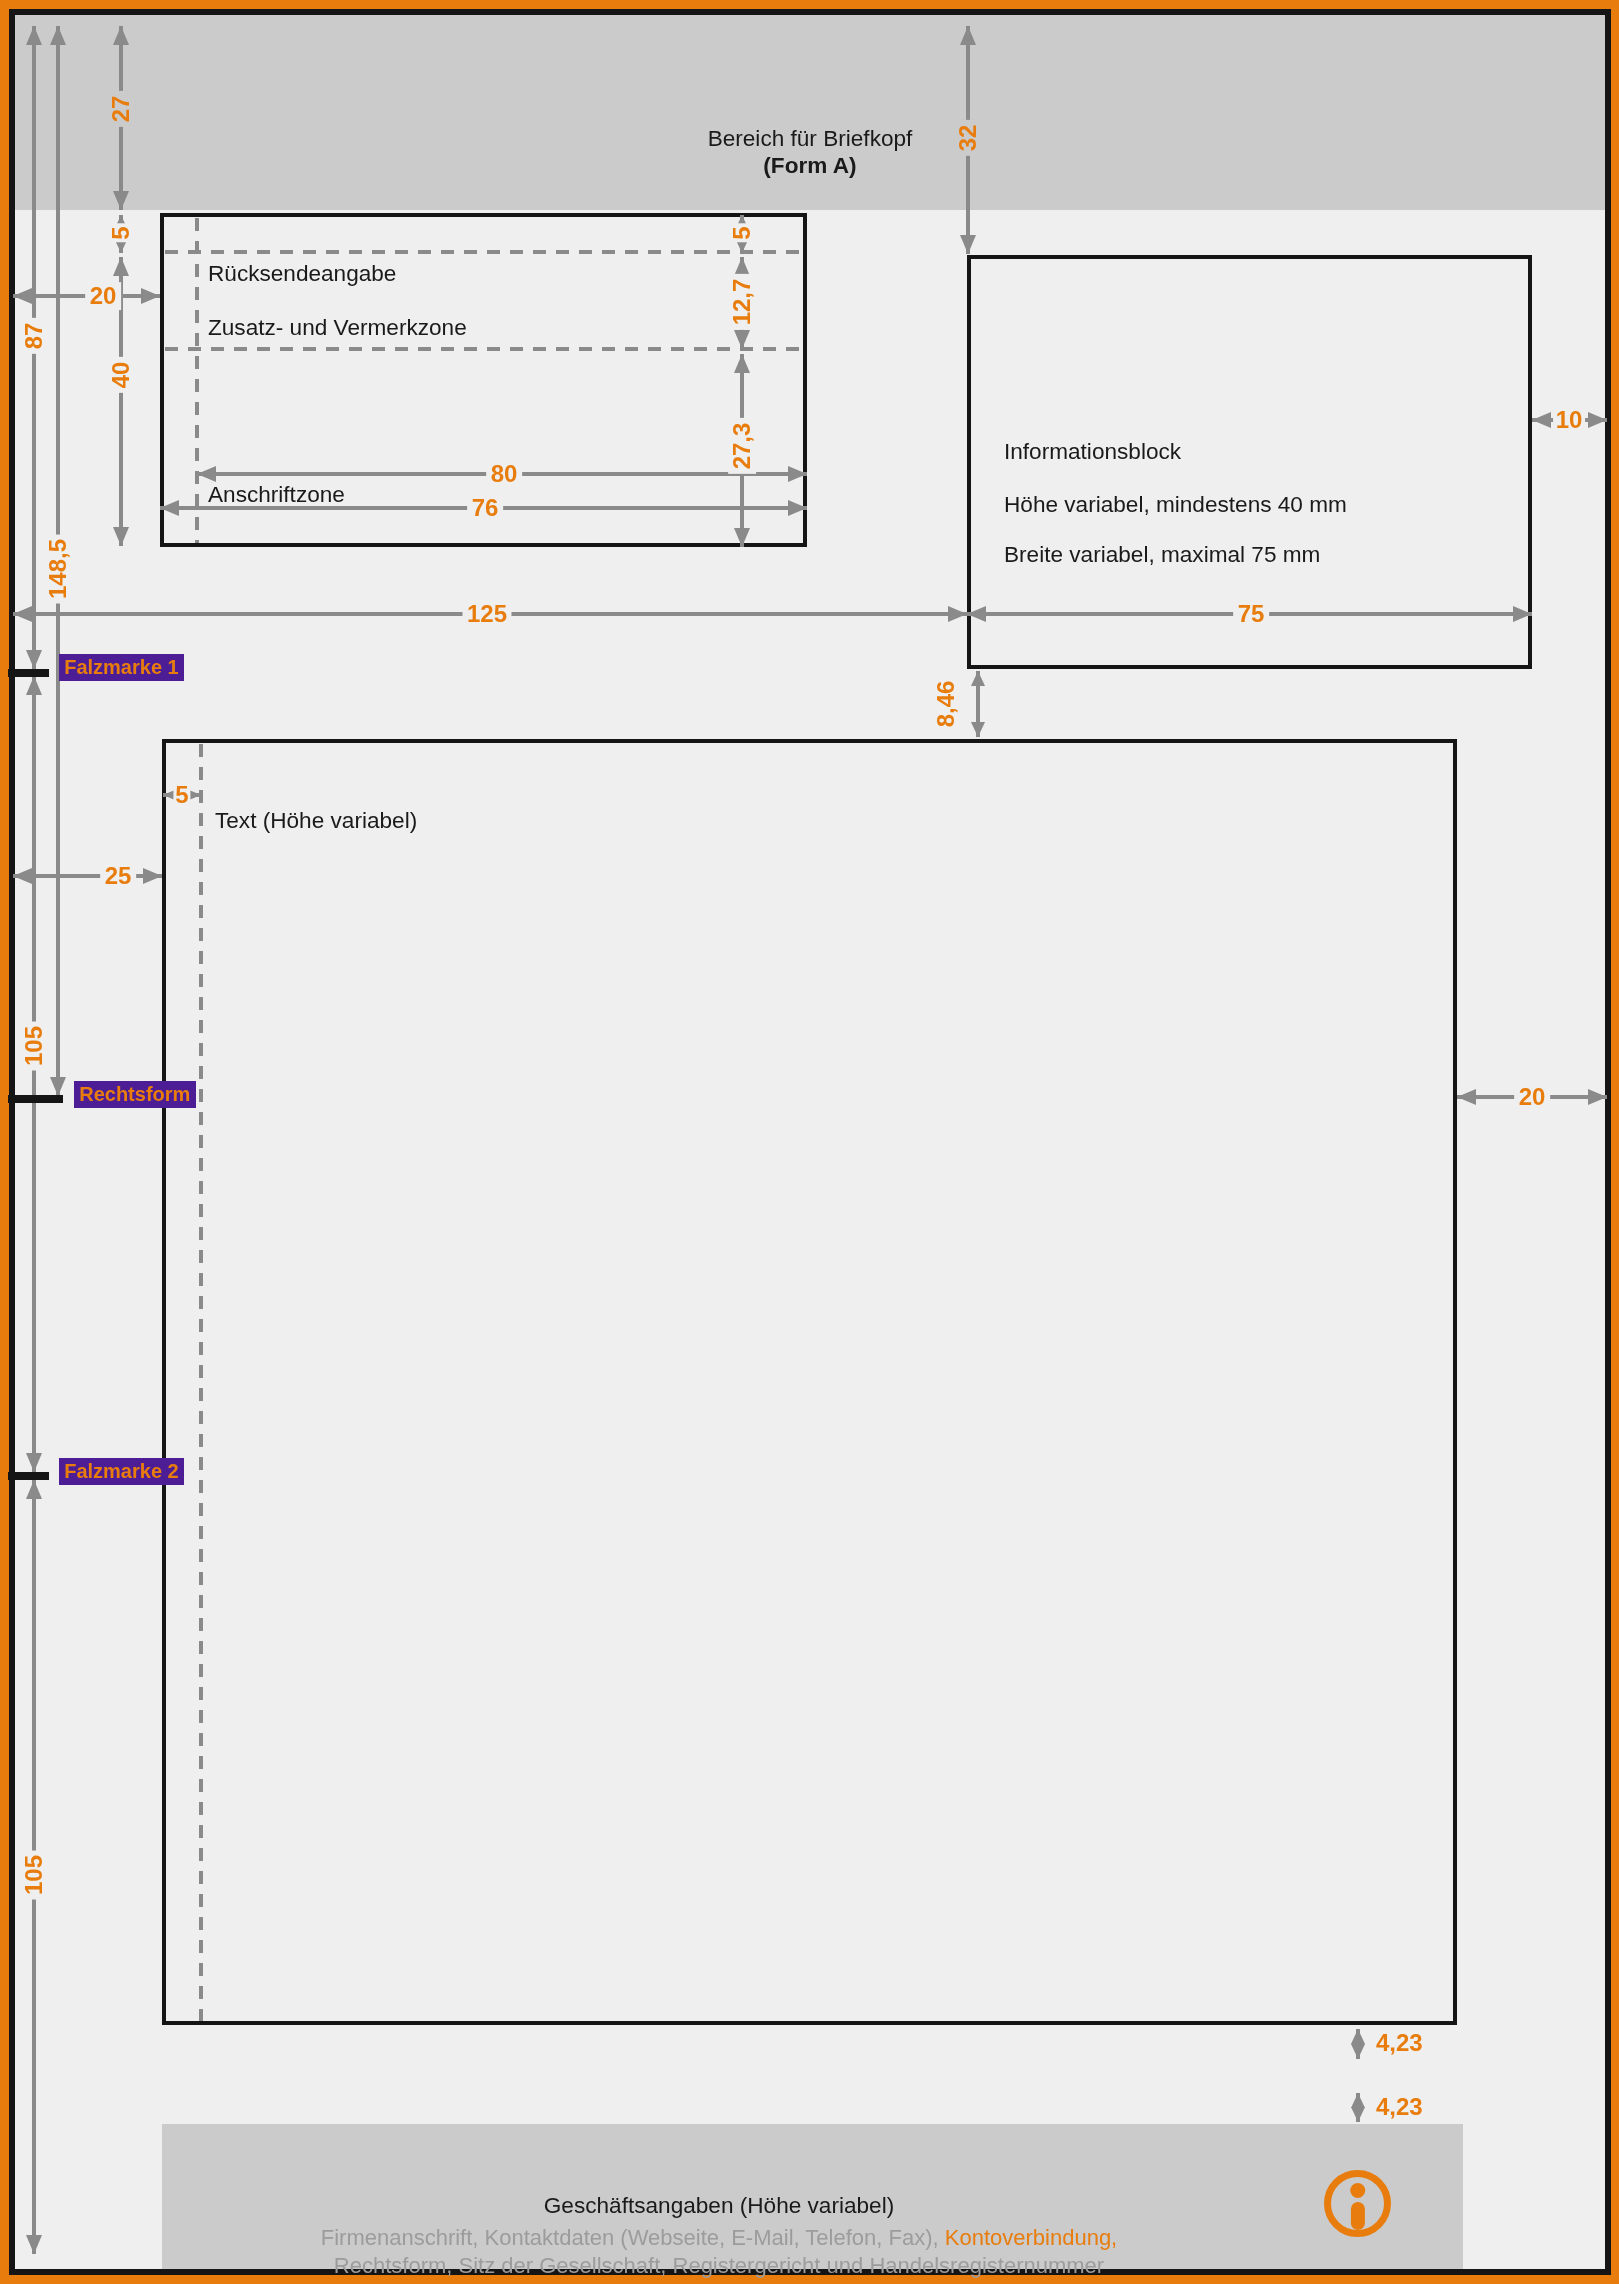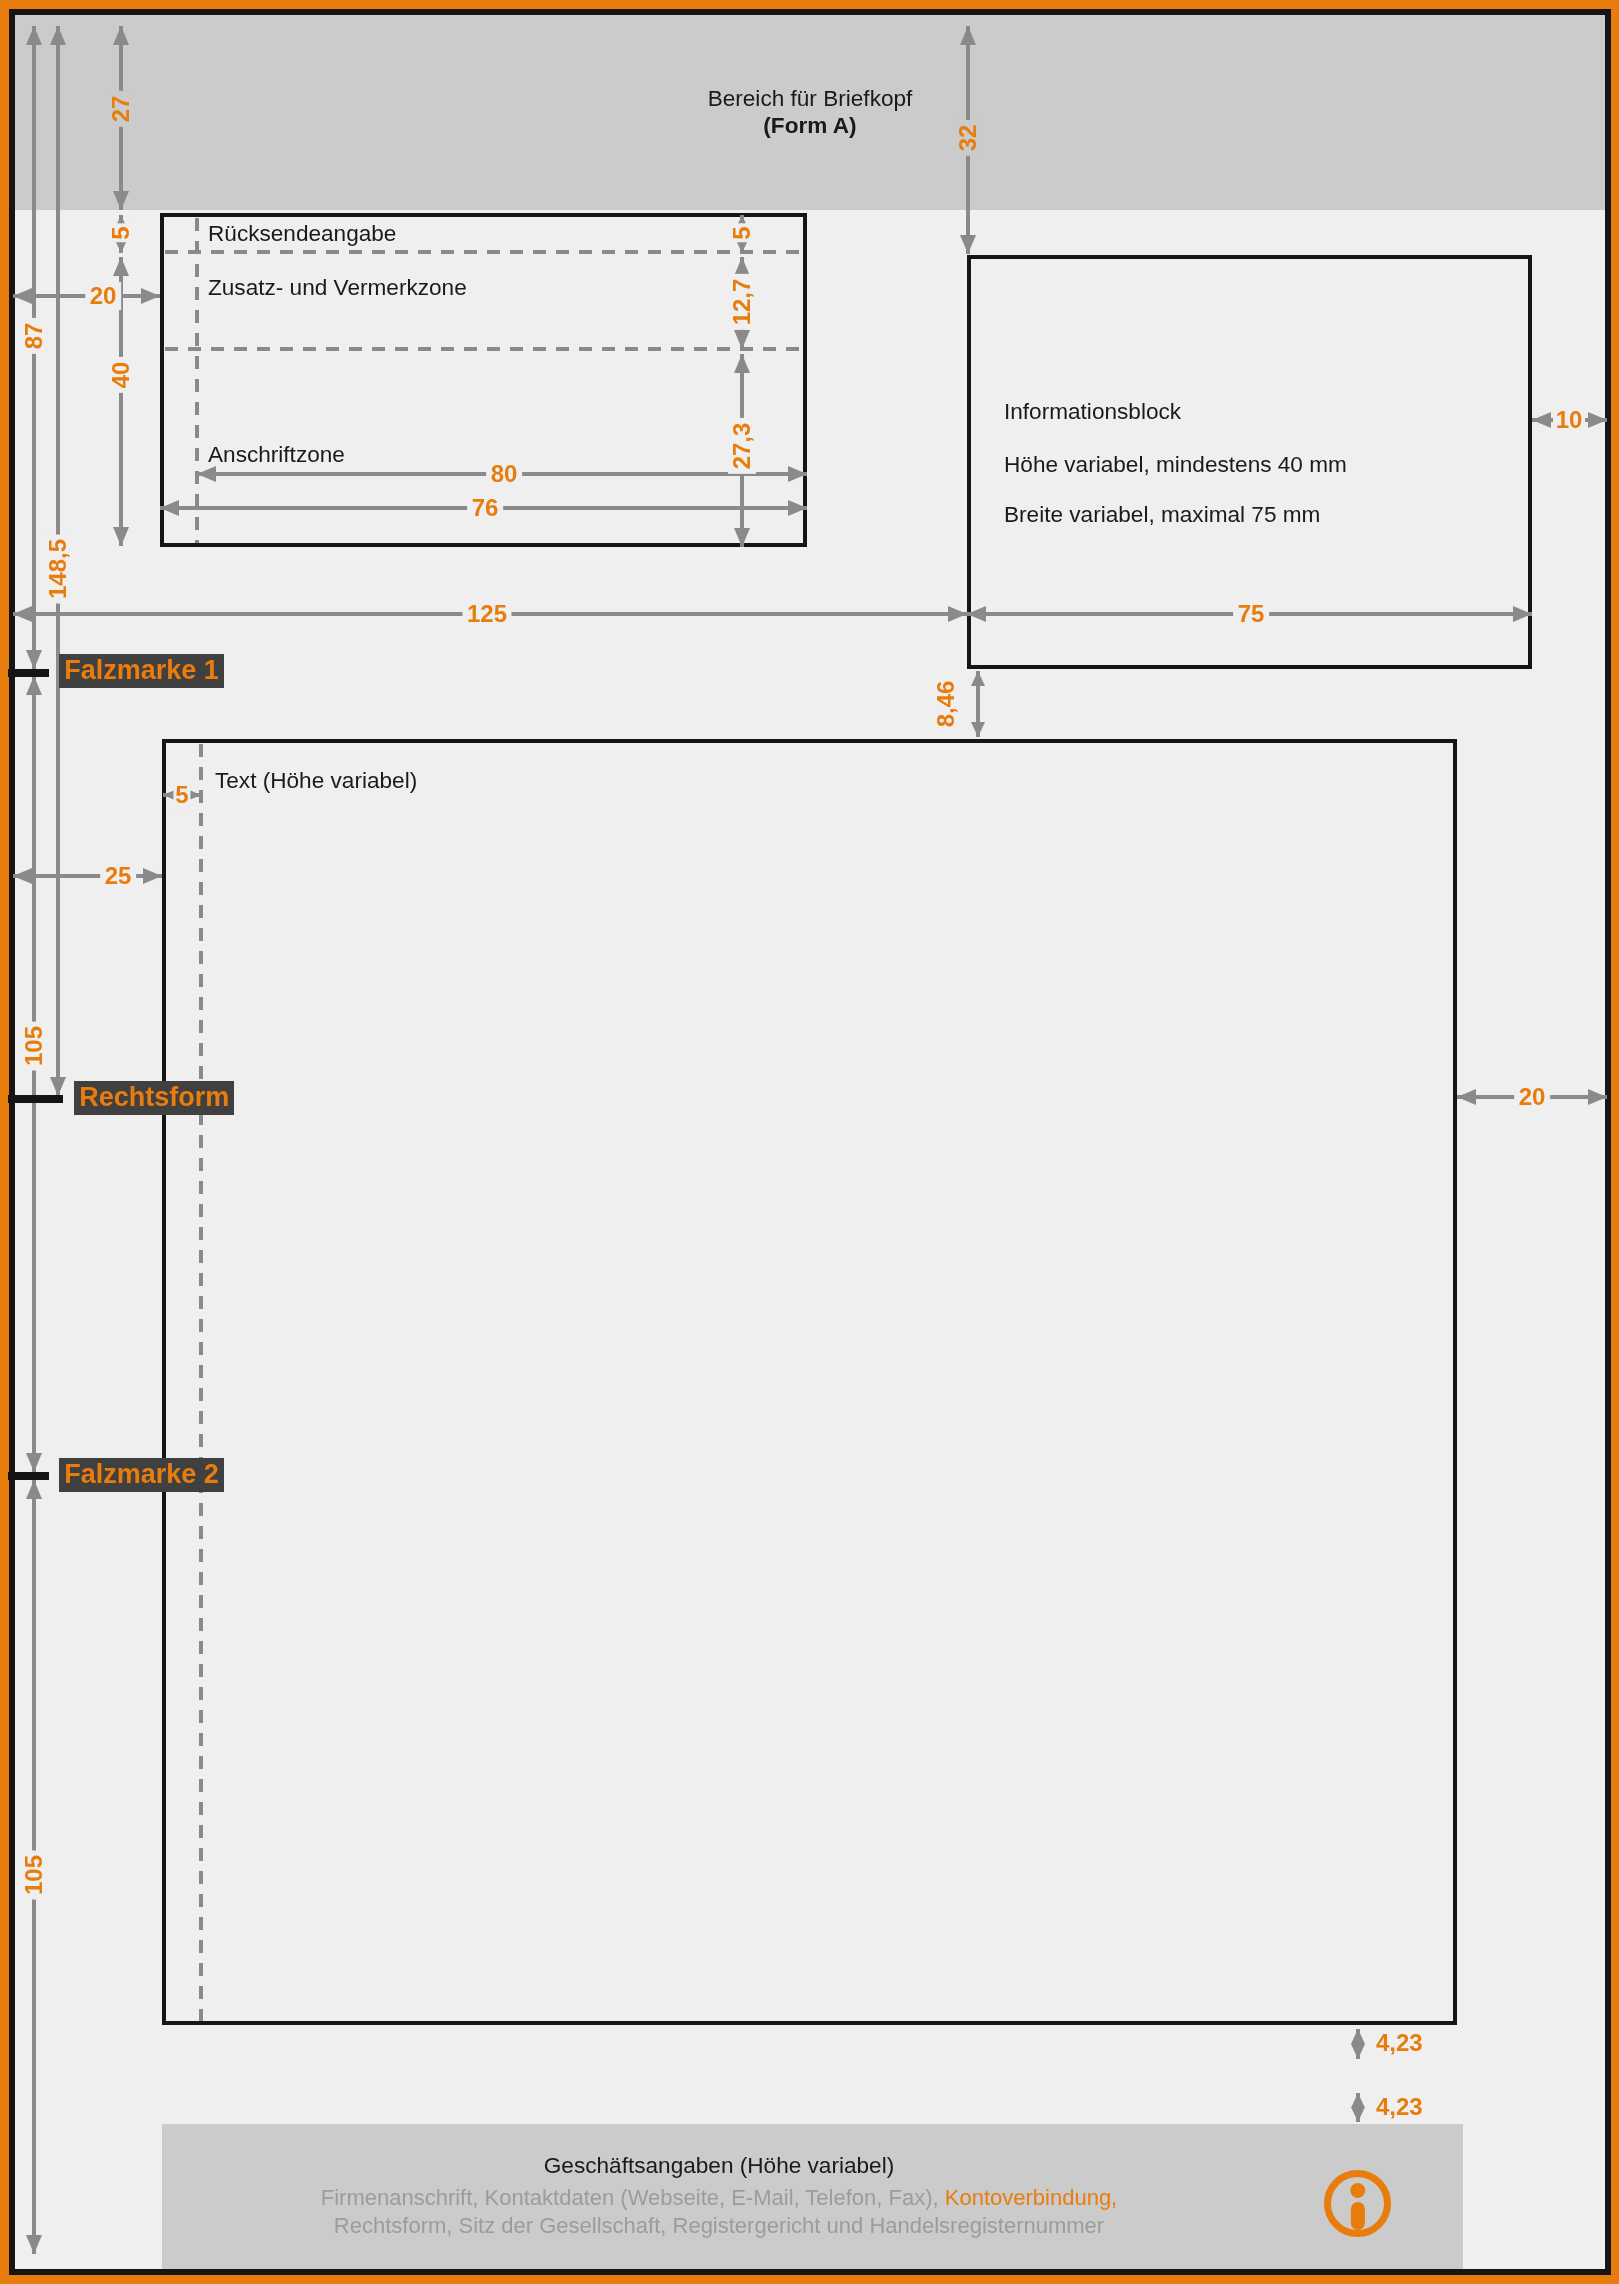--- a/index.html
+++ b/index.html
@@ -41,24 +41,24 @@
     border-top:8.4px solid transparent; border-bottom:8.4px solid transparent; border-left:19.4px solid #8a8a8a; }
 
   .mark { position:absolute; left:8.4px; height:7.8px; background:#151515; z-index:45; }
 
   .mlab { position:absolute; z-index:50; color:#e87d0e; font-weight:bold; font-size:24px; line-height:1;
     background:#efefef; padding:1.9px 4.5px; white-space:nowrap; transform:translate(-50%,-50%); }
   .mlab.v { transform:translate(-50%,-50%) rotate(-90deg); }
   .mlab.on-gray { background:#cbcbcb; }
   .mlab.plain { transform:none; background:transparent; padding:0; }
 
-  .marklab { position:absolute; z-index:50; color:#e87d0e; font-weight:bold; font-size:27px; line-height:1;
-    background:#404040; padding:3.2px 5.2px 3.9px 5.2px; white-space:nowrap;text-align:center; }
+  .marklab { position:absolute; z-index:50; color:#e87d0e; font-weight:bold; font-size:20px; line-height:1;
+    background:#4c1d95; padding:3.2px 5.2px 3.9px 5.2px; white-space:nowrap;text-align:center; }
 
-  .txt { position:absolute; z-index:50; color:#1a1a1a; font-size:22.6px; line-height:1.25; white-space:nowrap; }
+  .txt { position:absolute; z-index:50; color:#1a1a1a; font-size:22.6px; line-height:1.25; white-space:nowrap;margin-top:40px; }
   .center-wide { left:15px; width:1590px; text-align:center; }
   #footer-title, .footer-line { left:162px; width:1114px; text-align:center; }
   .footer-line { color:#9c9c9c; font-size:22px; }
   .footer-line .hl { color:#e87d0e; }
 
   #info-icon { position:absolute; left:1324px; top:2170px; width:67px; height:67px; box-sizing:border-box;
     border:7.1px solid #e87d0e; border-radius:50%; z-index:50; }
   #info-icon .dot  { position:absolute; left:50%; top:5.8px;  transform:translateX(-50%);
     width:15.5px; height:15.5px; border-radius:50%; background:#e87d0e; }
   #info-icon .stem { position:absolute; left:50%; top:24.6px; transform:translateX(-50%);

